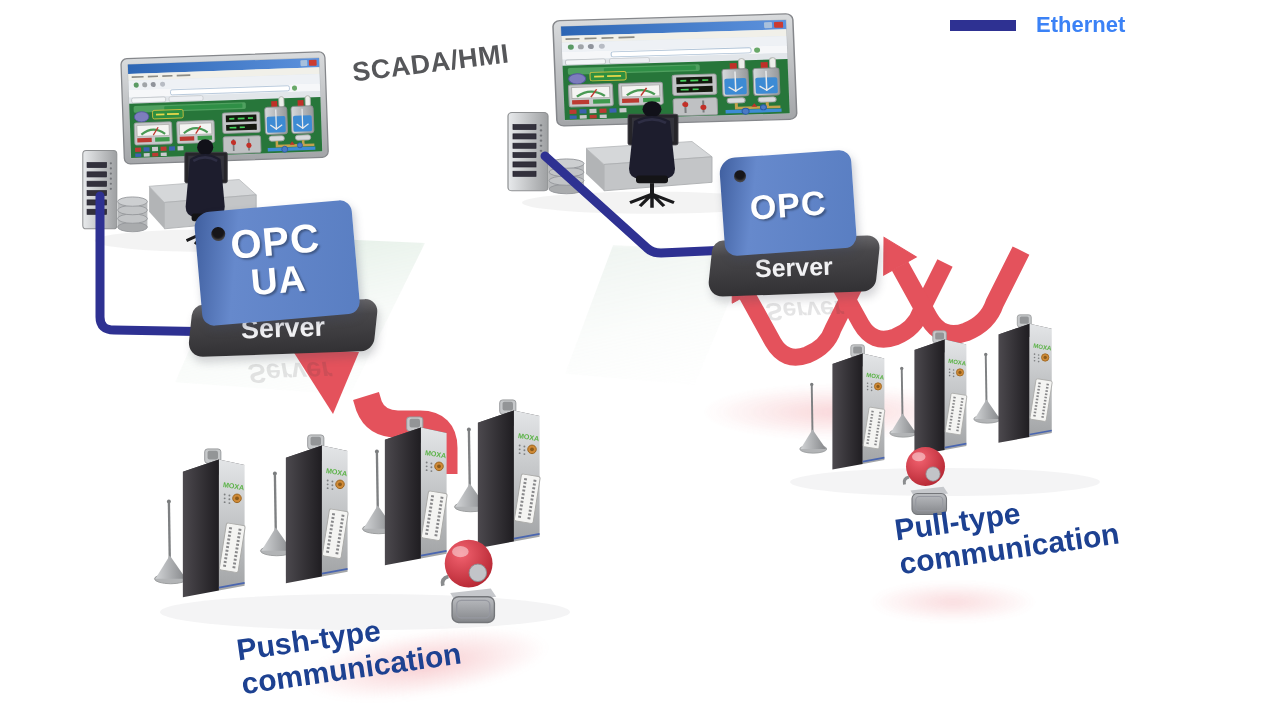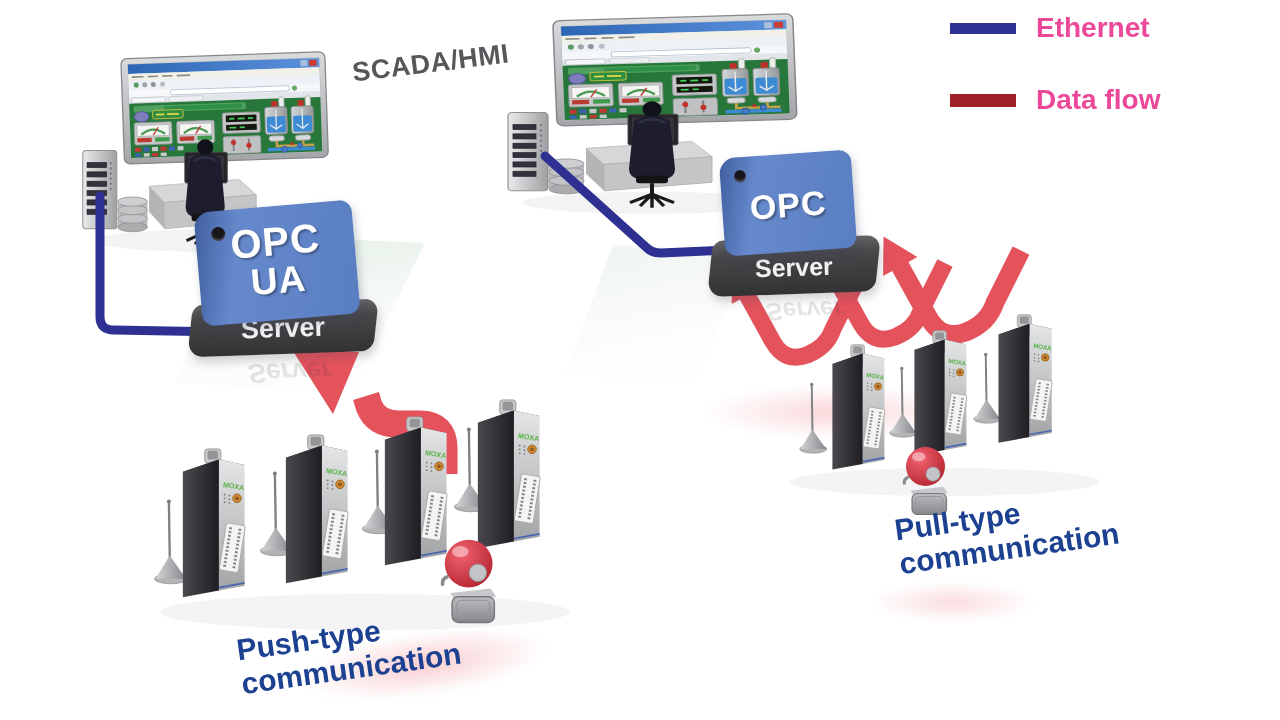--- a/index.html
+++ b/index.html
@@ -73,21 +73,21 @@
   #scada-label { left:352px; top:48px; font-size:27px; color:#56575a;
     letter-spacing:.5px; transform:rotate(-7deg); }
   .comm-label { color:#1d4191; font-size:30px; line-height:1.12; transform:rotate(-8deg); }
   #push-label { left:238px; top:618px; }
   #pull-label { left:896px; top:498px; }
 
   
   #legend { position:absolute; left:950px; top:12px; z-index:3; }
   .legend-item { display:flex; align-items:center; margin-bottom:40px; }
   .legend-swatch { width:66px; margin-right:20px; }
-  .legend-label { font-size:28px; font-weight:bold; color:#ec4899; }
+  .legend-label { font-size:22px; font-weight:bold; color:#3b82f6; }
 </style>
 </head>
 <body>
 
 <div id="canvas">
 
   <div class="ghost" id="ghost-left"></div>
   <div class="ghost" id="ghost-right"></div>
   <div class="pink-smear" id="smear-push"></div>
   <div class="pink-smear" id="smear-pull-a"></div>
@@ -377,19 +377,15 @@
   <div class="diagram-label comm-label" id="pull-label">
     <div>Pull-type</div>
     <div>communication</div>
   </div>
 
   <div id="legend">
     <div class="legend-item">
       <div class="legend-swatch" style="height: 11px; background: rgb(46, 49, 146);"></div>
       <div class="legend-label">Ethernet</div>
     </div>
-    <div class="legend-item">
-      <div class="legend-swatch" style="height: 13px; background: rgb(158, 31, 40);"></div>
-      <div class="legend-label">Data flow</div>
-    </div>
   </div>
 
 </div>
 
 </body></html>

